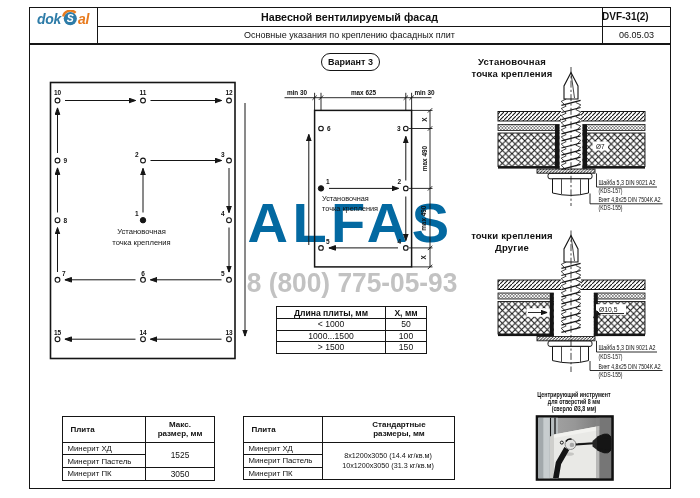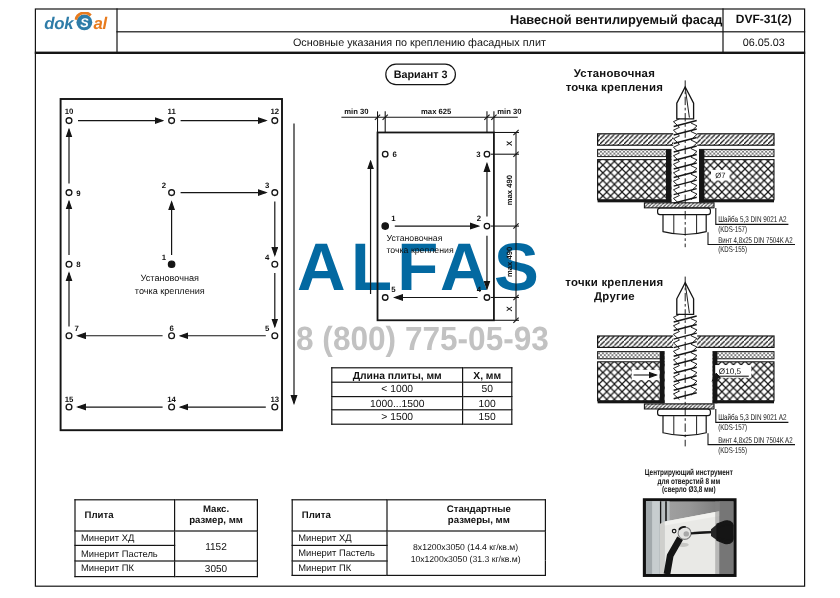--- a/index.html
+++ b/index.html
@@ -8,25 +8,25 @@
   
   .wm-brand{position:absolute;left:240px;top:189.5px;width:221px;text-align:center;
     font-size:56px;font-weight:bold;letter-spacing:4.5px;color:#0369a1;z-index:1;white-space:nowrap;}
   .wm-phone{position:absolute;left:240px;top:266.5px;width:223px;text-align:center;font-size:28px;font-weight:bold;
     color:#c2c2c2;z-index:1;transform:scaleX(0.94);transform-origin:50% 0;white-space:nowrap;}
   
   .frame{position:absolute;left:29px;top:7px;width:640px;height:480px;border:1.8px solid #151515;z-index:2;}
   .hline{position:absolute;background:#151515;height:1.4px;z-index:3;}
   .vline{position:absolute;background:#151515;width:1.4px;z-index:3;}
   .hdr-title{position:absolute;left:97px;top:7px;width:505px;height:19px;line-height:20px;
-    text-align:right;font-weight:bold;font-size:10.7px;z-index:4;}
+    text-align:center;font-weight:bold;font-size:10.7px;z-index:4;}
   .hdr-sub{position:absolute;left:97px;top:26px;width:505px;height:17px;line-height:18px;
     text-align:center;font-size:9px;z-index:4;}
   .hdr-code{position:absolute;left:602px;top:7px;width:69px;height:19px;line-height:20px;
-    text-align:center;font-weight:bold;font-size:10px;z-index:4;}
+    font-weight:bold;font-size:10px;z-index:4;}
   .hdr-date{position:absolute;left:602px;top:26px;width:69px;height:17px;line-height:18px;
     text-align:center;font-size:9px;z-index:4;}
   .logo{position:absolute;left:29px;top:7px;width:68px;height:24px;display:flex;
     align-items:center;justify-content:center;z-index:4;font-style:italic;font-weight:bold;}
   .logo .dok{font-size:14px;letter-spacing:-0.3px;}
   .logo .al{font-size:14px;letter-spacing:-0.3px;}
   .logo svg{margin:0 0px 0 1px;position:relative;top:-1px;}
   
   .badge{position:absolute;left:321px;top:53px;width:59px;height:18px;border:1.5px solid #151515;
     border-radius:10px;text-align:center;line-height:17px;font-weight:bold;font-size:9px;
@@ -141,21 +141,21 @@
     <tbody>
         <tr>
       <th class="c1 left pl8">Плита</th>
       <th class="c2">
         <div>Макс.</div>
         <div>размер, мм</div>
       </th>
     </tr>
     <tr>
       <td class="left">Минерит ХД</td>
-      <td class="center" rowspan="2" style="font-size:8.4px;">1152</td>
+      <td class="center" rowspan="2" style="font-size:8.4px;">1525</td>
     </tr>
     <tr>
       <td class="left">Минерит Пастель</td>
     </tr>
     <tr>
       <td class="left">Минерит ПК</td>
       <td class="center" style="font-size:8.4px;">3050</td>
     </tr>
   </tbody>
     </table>

